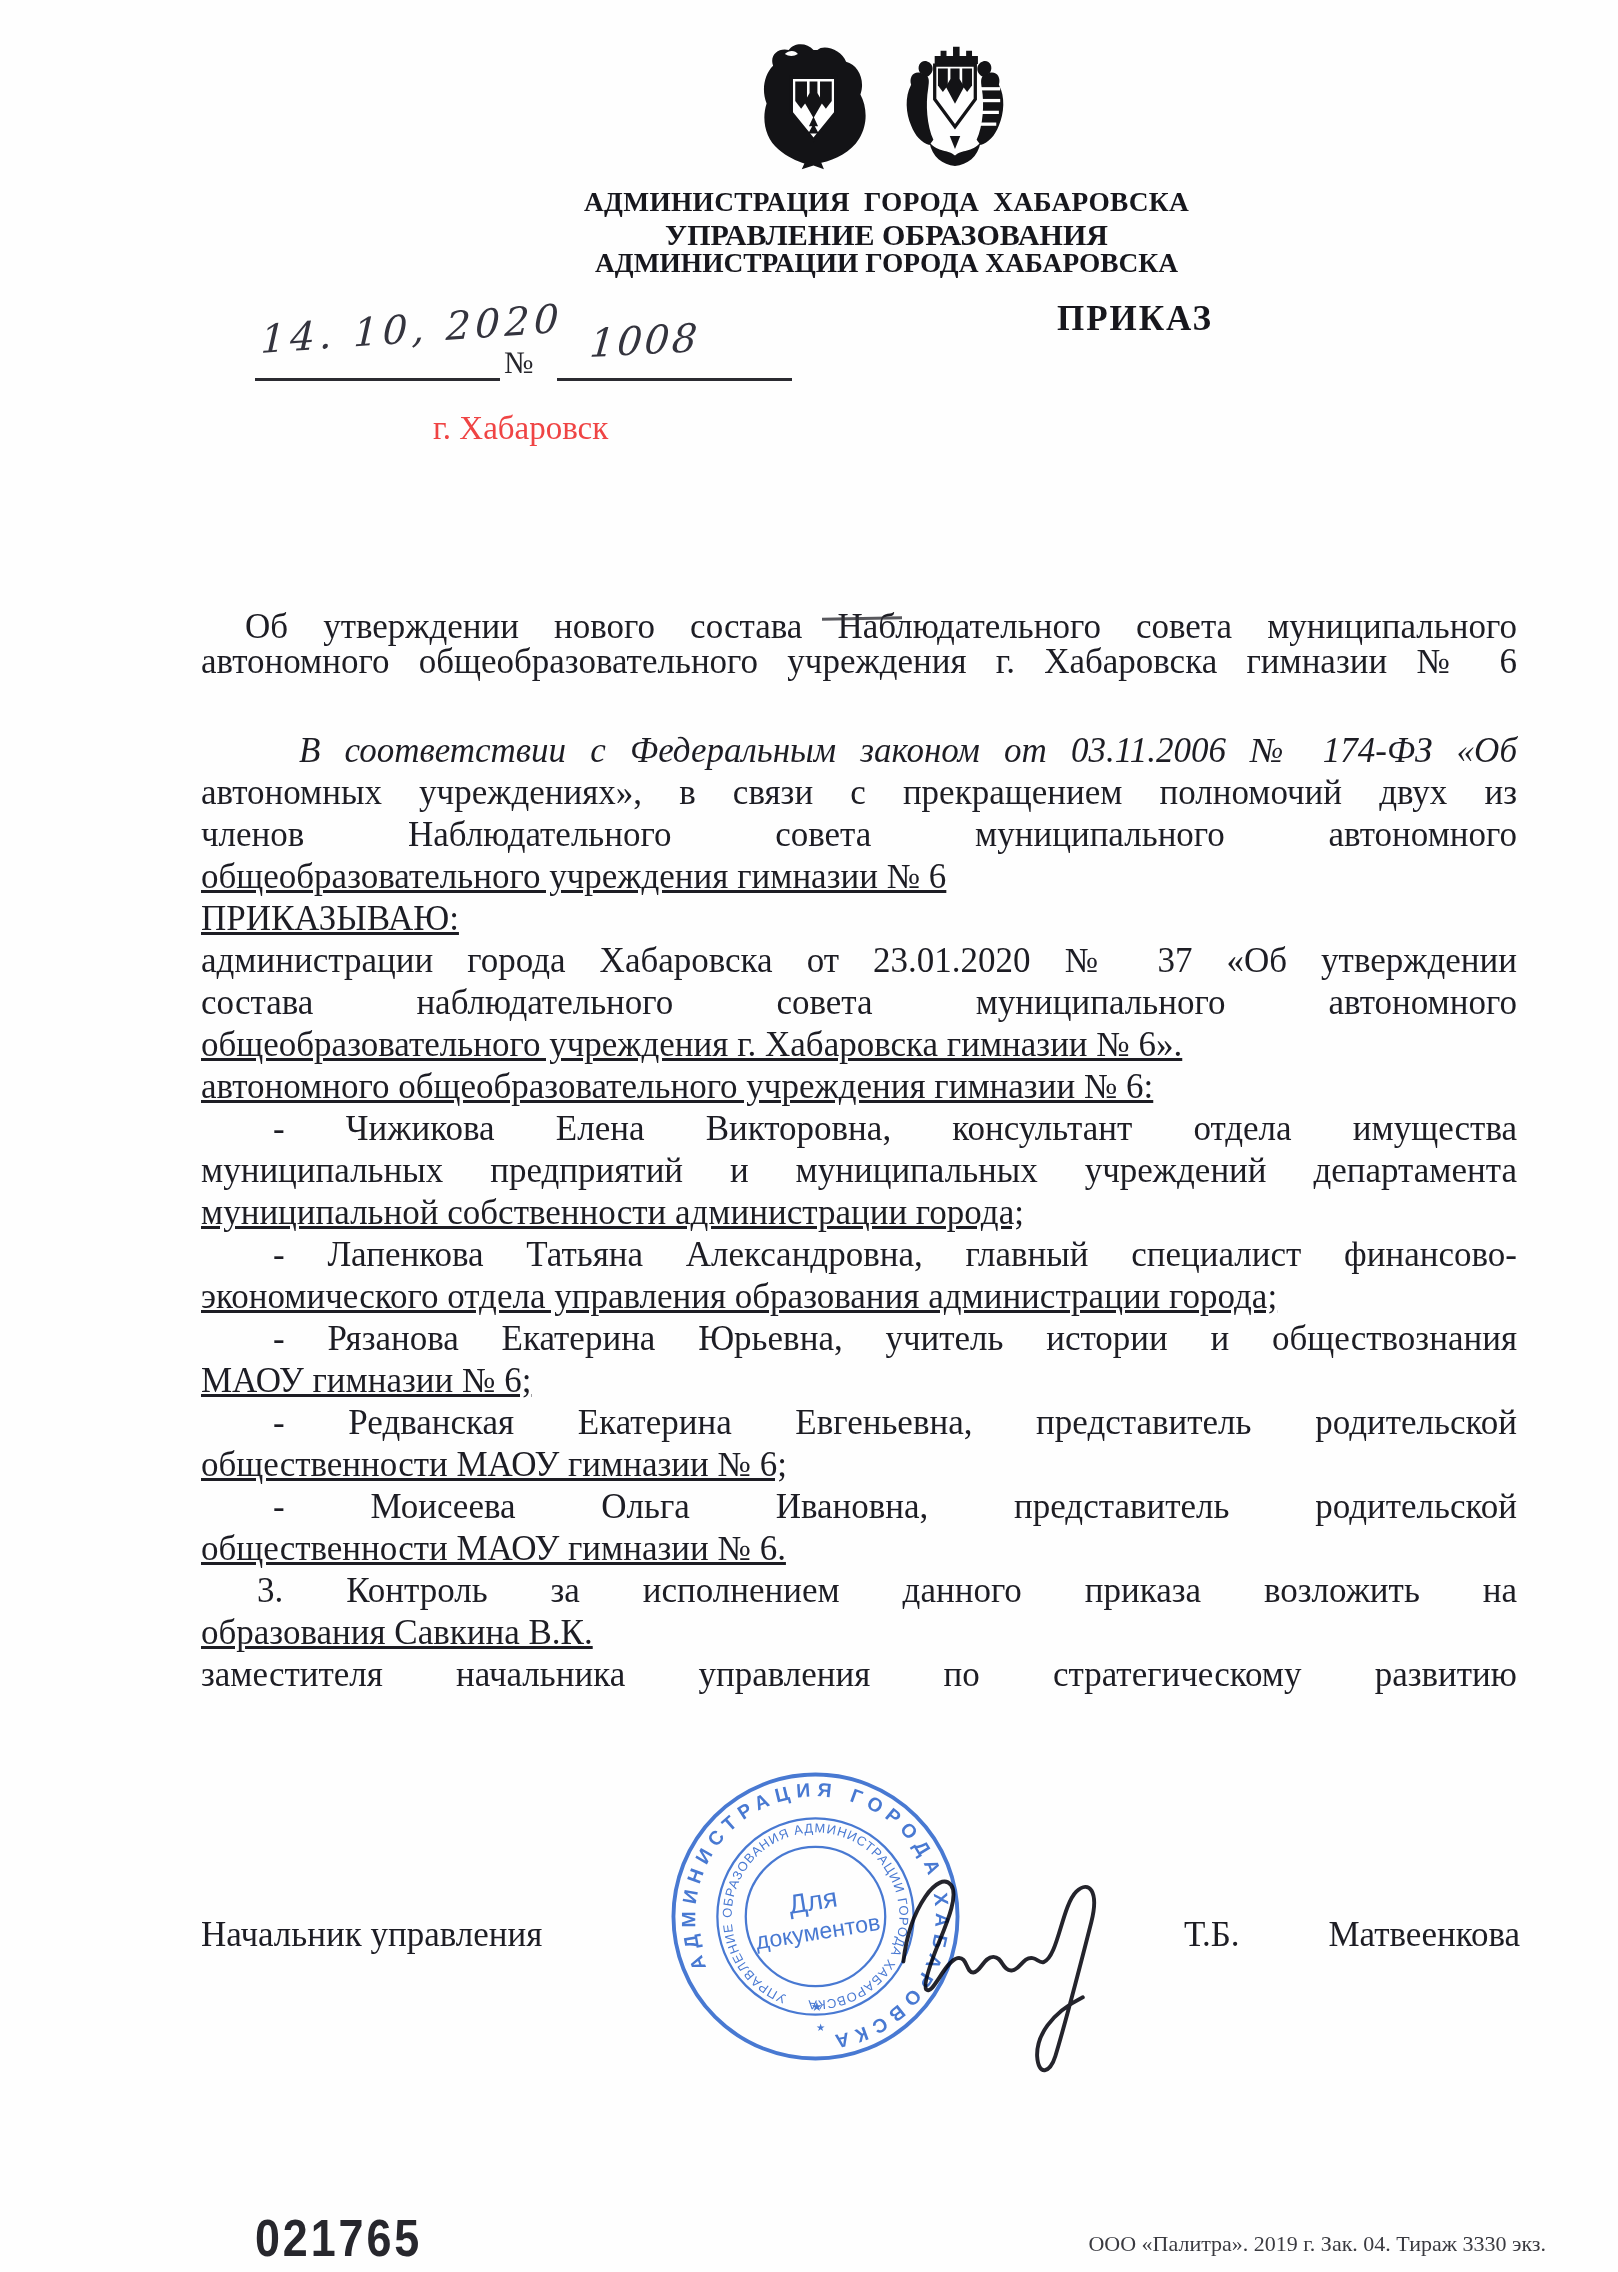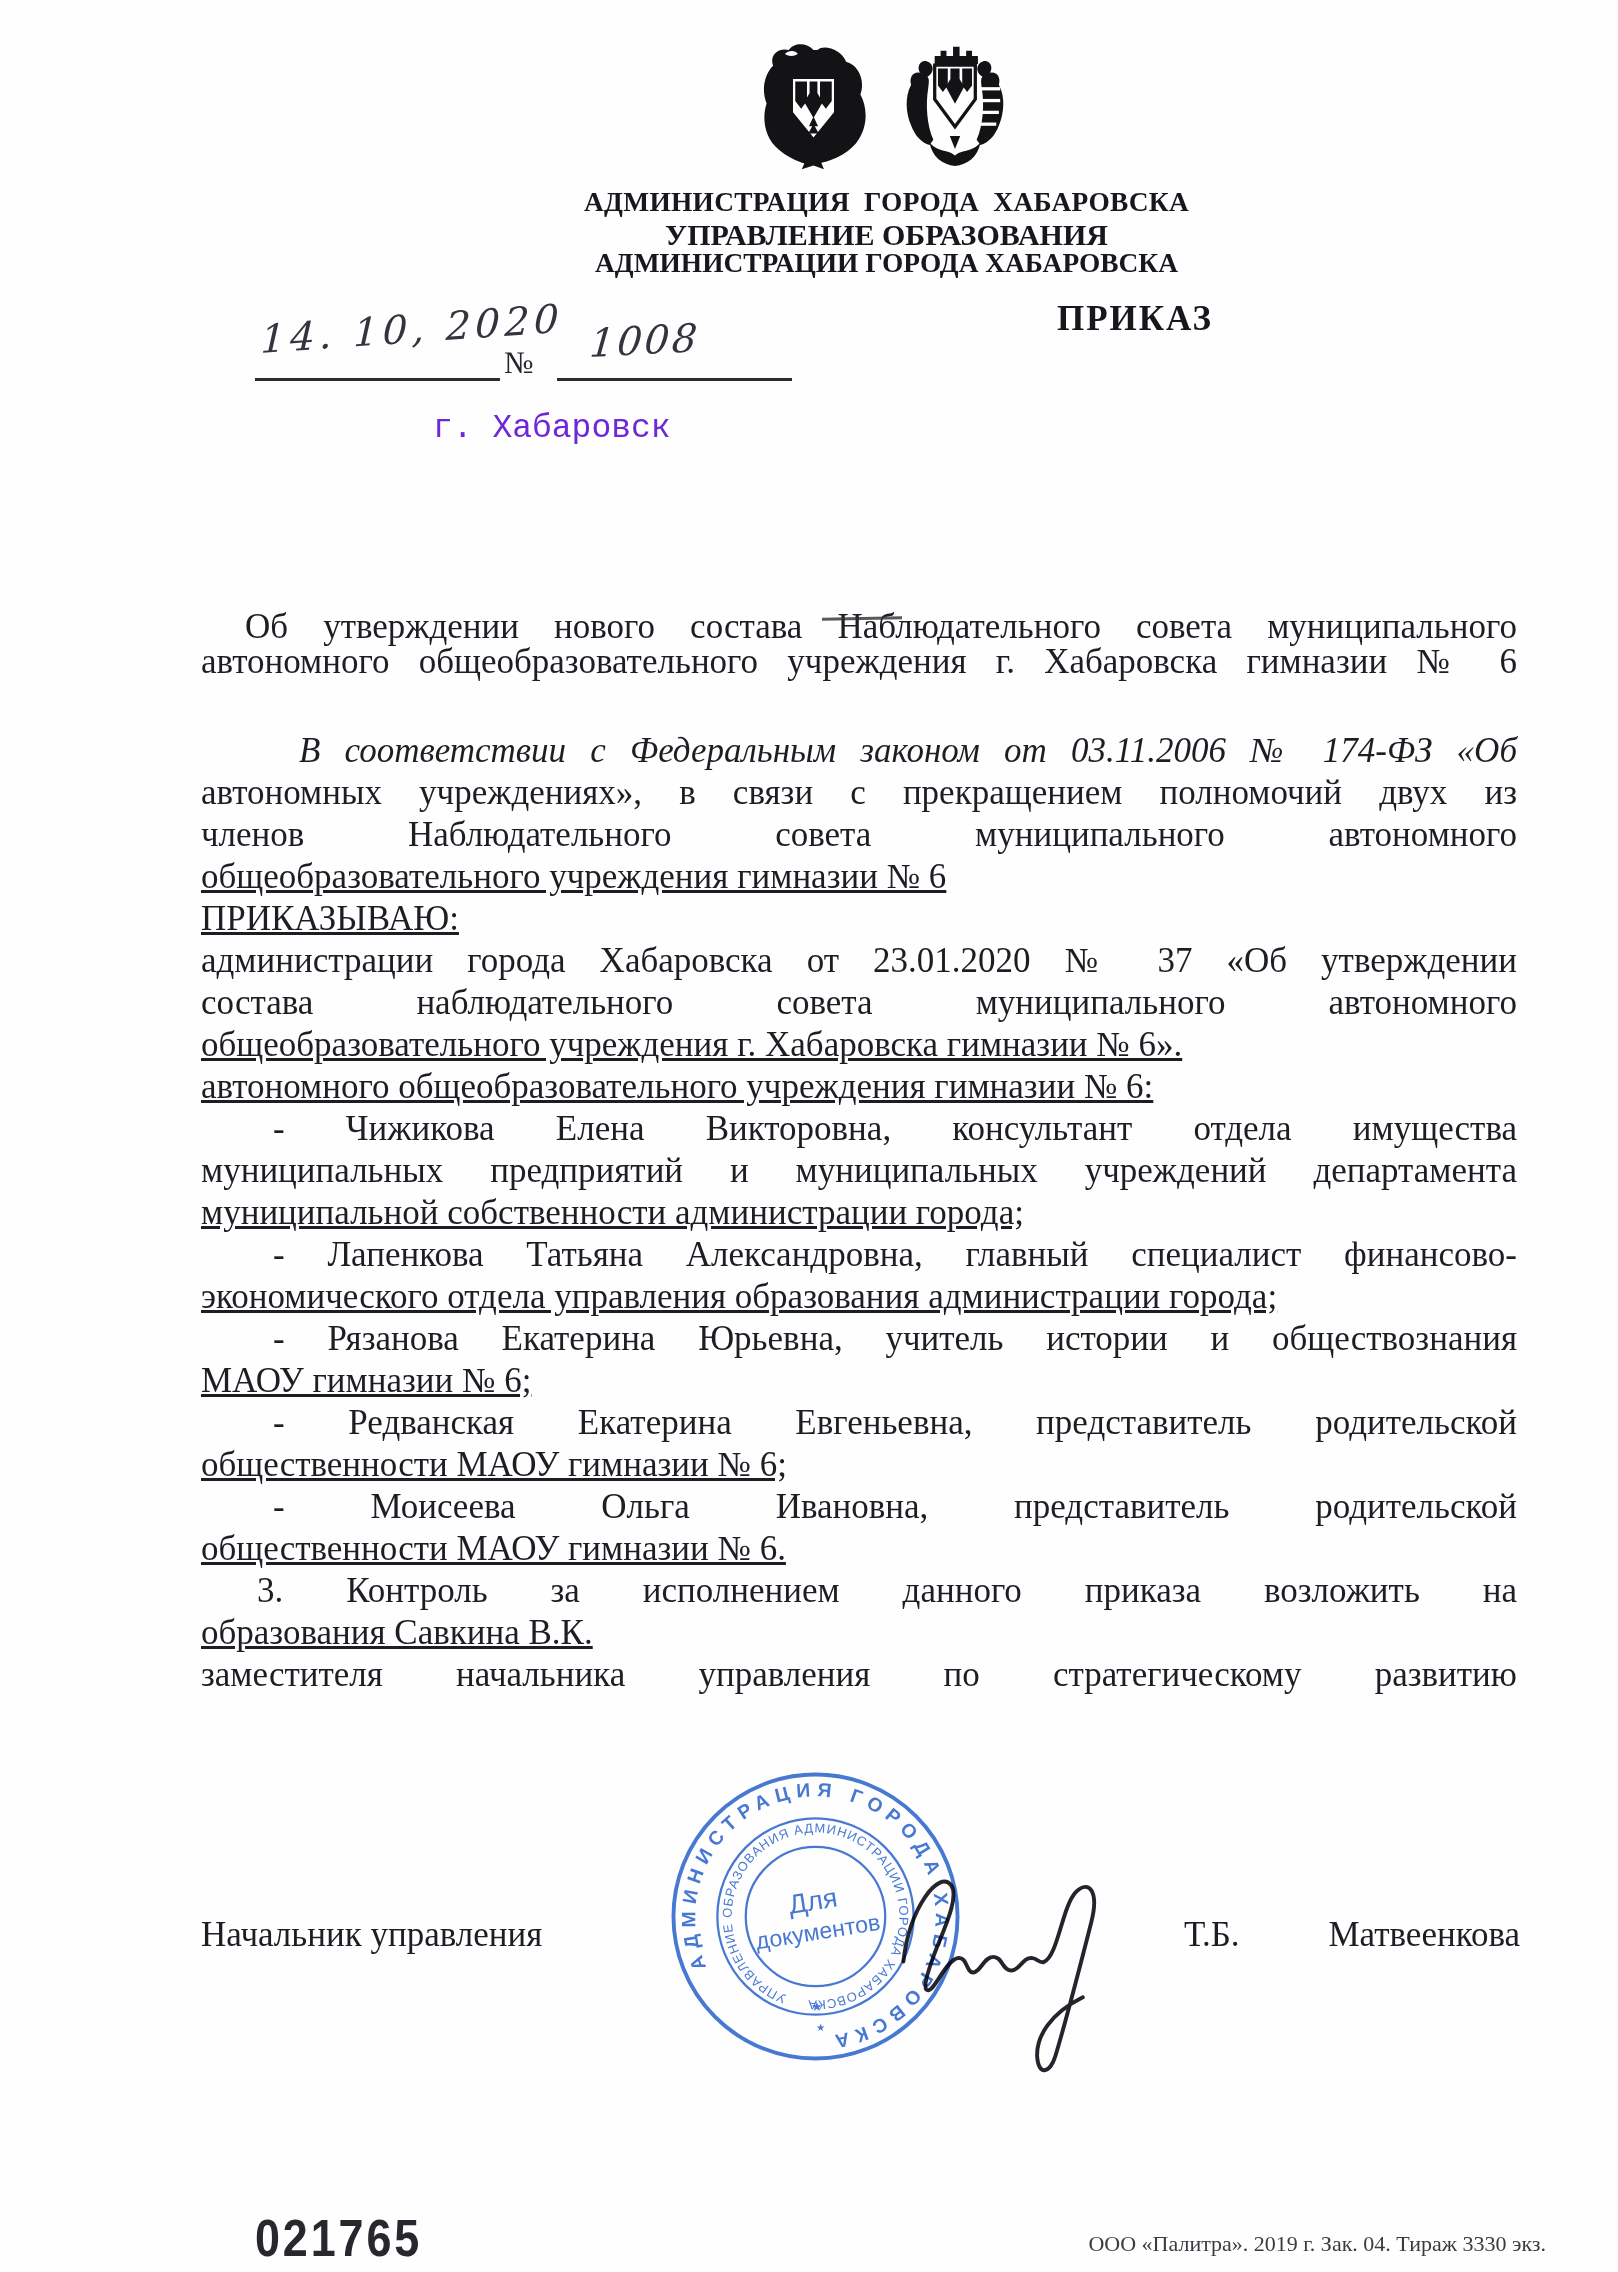--- a/index.html
+++ b/index.html
@@ -20,21 +20,21 @@
   
   .hand{font-family:"DejaVu Serif", serif; font-style:italic; color:#34343e;}
   .date-hand{position:absolute; left:260px; top:317px; font-size:39px; letter-spacing:4.6px;
        transform:rotate(-4deg) skewX(-6deg); transform-origin:left bottom;}
   .num-hand{position:absolute; left:588px; top:321px; font-size:39px; letter-spacing:2.6px;
        transform:rotate(-3deg) skewX(-8deg); transform-origin:left bottom;}
   .no-sign{position:absolute; left:504px; top:345px; font-size:31px; color:#26262c;}
   .uline{position:absolute; height:2.6px; background:#2b2b31;}
   .uline.u1{left:255px; top:378px; width:245px;}
   .uline.u2{left:557px; top:378px; width:235px;}
-  .place{position:absolute; left:433px; top:410px; font-size:33px; color:#6d28d9;font-family:Liberation Mono, monospace;}
+  .place{position:absolute; left:433px; top:410px; font-size:33px; color:#ef4444;}
   
   .subject{position:absolute; left:201px; top:609px; width:1316px;}
   .subject .bl{line-height:35px; height:35px;}
   .bodytxt{position:absolute; left:201px; top:730px; width:1316px;}
   .bl{font-size:35px; line-height:42px; height:42px; text-align:justify;
       text-align-last:justify; white-space:normal; color:#1d1d24;}
   .bl.l{text-align:right; text-align-last:left;text-decoration:underline;}
   .ind-par{text-indent:98px;font-style:italic;}
   .ind-num{text-indent:56px;}
   .ind-dash{text-indent:72px;}

